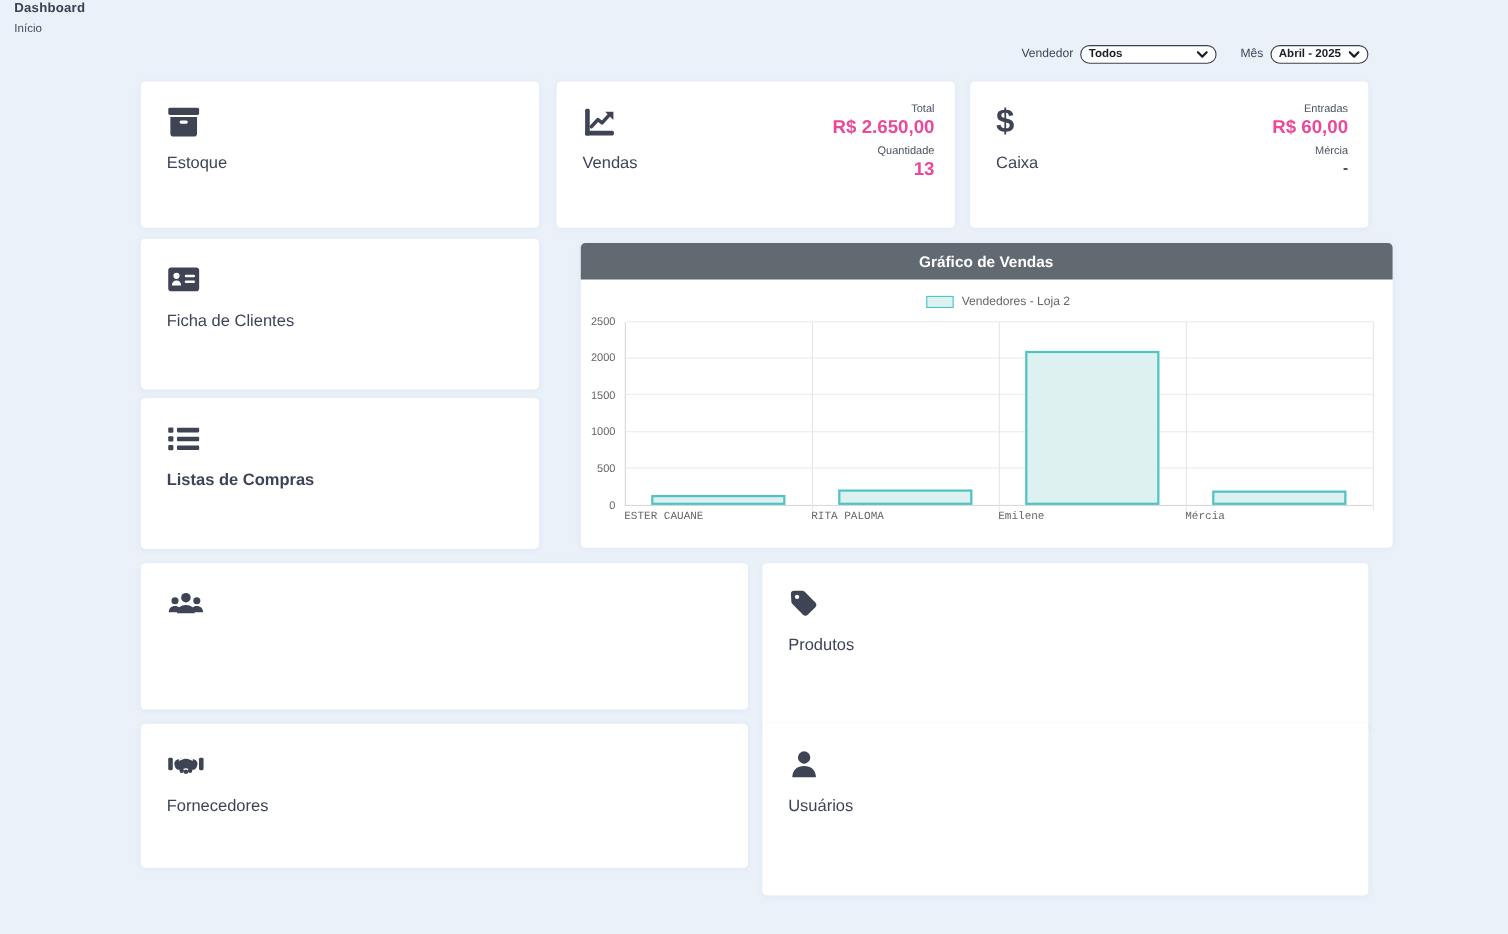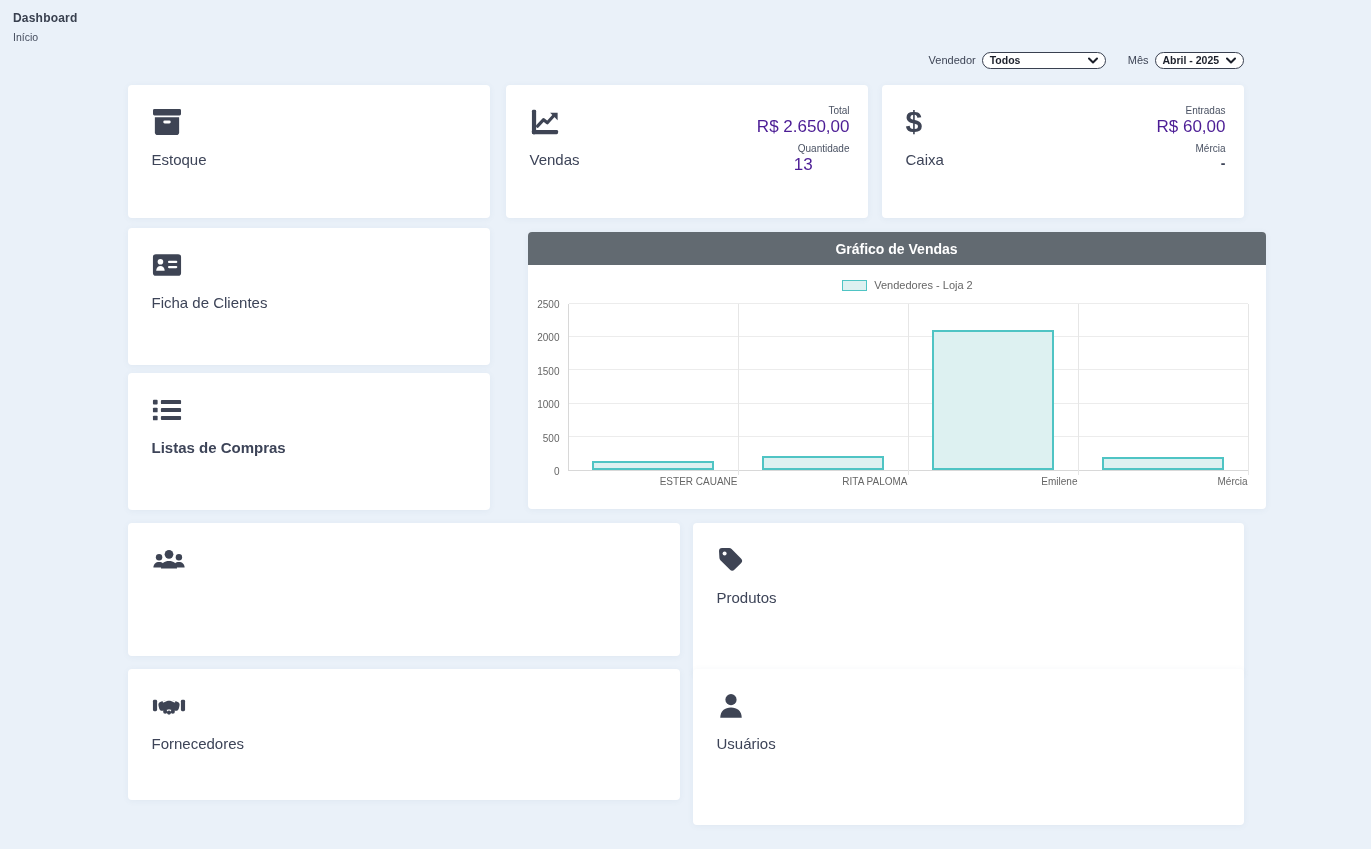--- a/index.html
+++ b/index.html
@@ -3,21 +3,21 @@
 <meta charset="utf-8">
 <style>
   * { margin:0; padding:0; box-sizing:border-box; }
   html,body { width:1371px; height:849px; }
   body {
     background:#eaf1f9;
     font-family:"Liberation Sans", sans-serif;
     color:#3d4458;
     overflow:hidden;
   }
-  .page-header { padding:11px 0 0 13px; }
+  .page-header { padding:0 0 0 13px; }
   .page-title { font-size:12px; font-weight:700; color:#39404f; letter-spacing:.2px; }
   .breadcrumb { font-size:10.5px; color:#454d5e; margin-top:6px; }
 
   .center-wrap { width:1116px; margin:0 auto; }
 
   .filters-row {
     margin-top:8px; height:18px;
     display:flex; justify-content:flex-end; align-items:center; gap:22px;
   }
   .filter-group { display:flex; align-items:center; gap:6px; }
@@ -49,21 +49,21 @@
   .pos-listas       { left:0;   top:288px; width:362px; height:137px;font-weight:bold; }
   .pos-clientes     { left:0;   top:438px; width:552px; height:133px; }
   .pos-produtos     { left:565px; top:438px; width:551px; height:152px; }
   .pos-fornecedores { left:0;   top:584px; width:552px; height:131px; }
   .pos-usuarios     { left:565px; top:584px; width:551px; height:156px; }
 
   .stats-right {
     position:absolute; top:20px; right:18px; text-align:right;
   }
   .stat-small { font-size:10px; color:#4a5263; }
-  .stat-big   { font-size:17px; font-weight:400; color:#4c1d95; line-height:1.35;text-align:center; }
+  .stat-big   { font-size:17px; font-weight:700; color:#ec4899; line-height:1.35; }
   .stat-dash  { font-size:14px; font-weight:700; color:#3d4458; line-height:1.4; }
   .mt4 { margin-top:4px; }
 
   .dollar-glyph { font-size:30px; font-weight:800; color:#3e4454; line-height:30px; }
 
   
   .chart-panel {
     position:absolute; left:378px; top:147px; width:738px; height:277px;
     background:#fff; border-radius:4px; box-shadow:0 1px 6px rgba(82,108,145,.07);margin-left:22px;
   }
@@ -86,21 +86,21 @@
     position:absolute; right:8px; transform:translateY(50%);
     font-size:10px; color:#666;
   }
   .plot { position:relative; flex:1; height:167px; border-left:1px solid #d8d8d8; border-bottom:1px solid #d8d8d8; }
   .hgrid { position:absolute; left:0; right:0; height:1px; background:#ececec; }
   .vgrid { position:absolute; top:0; bottom:-5px; width:1px; background:#e6e6e6; }
   .bars { position:absolute; inset:0; display:flex; }
   .bar-cell { flex:1; display:flex; align-items:flex-end; justify-content:center; height:100%; }
   .bar { width:72%; background:#ddf1f1; border:2px solid #4fc4c4; }
   .xlabels { display:flex; margin-left:40px; margin-top:5px; }
-  .xlabel { flex:1; text-align:right; font-size:10px; color:#666; }
+  .xlabel { flex:1; text-align:left; font-size:10px; color:#666;font-family:Liberation Mono, monospace; }
 
   svg.cicon { display:block; }
 </style>
 </head>
 <body>
 
 <div class="page-header">
   <div class="page-title">Dashboard</div>
   <div class="breadcrumb">Início</div>
 </div>

